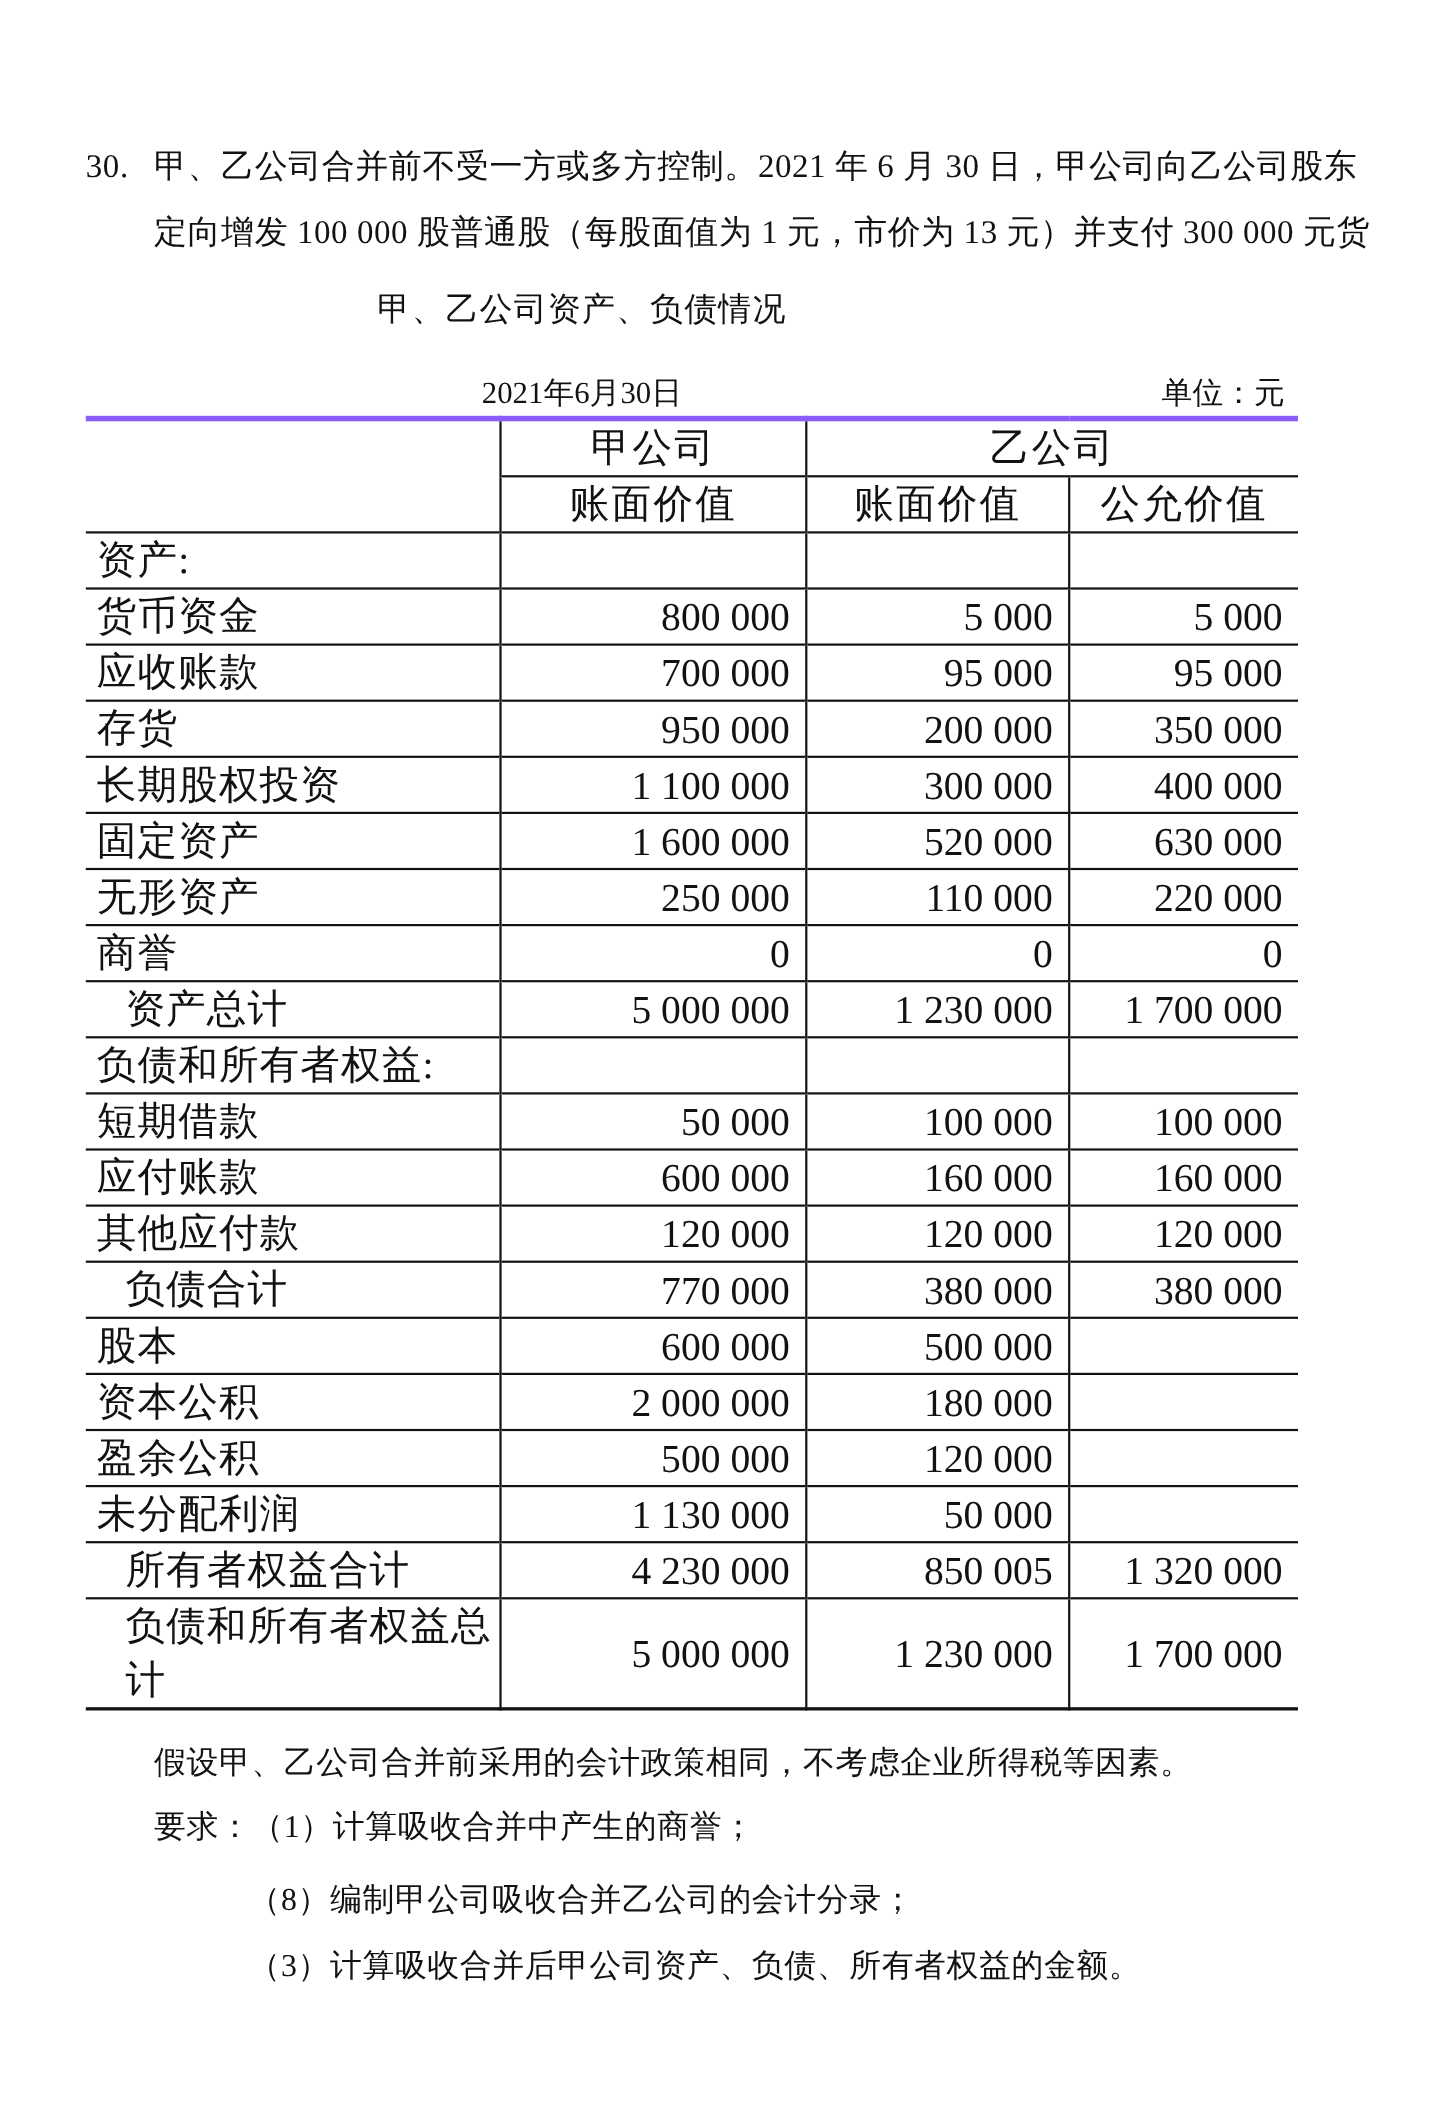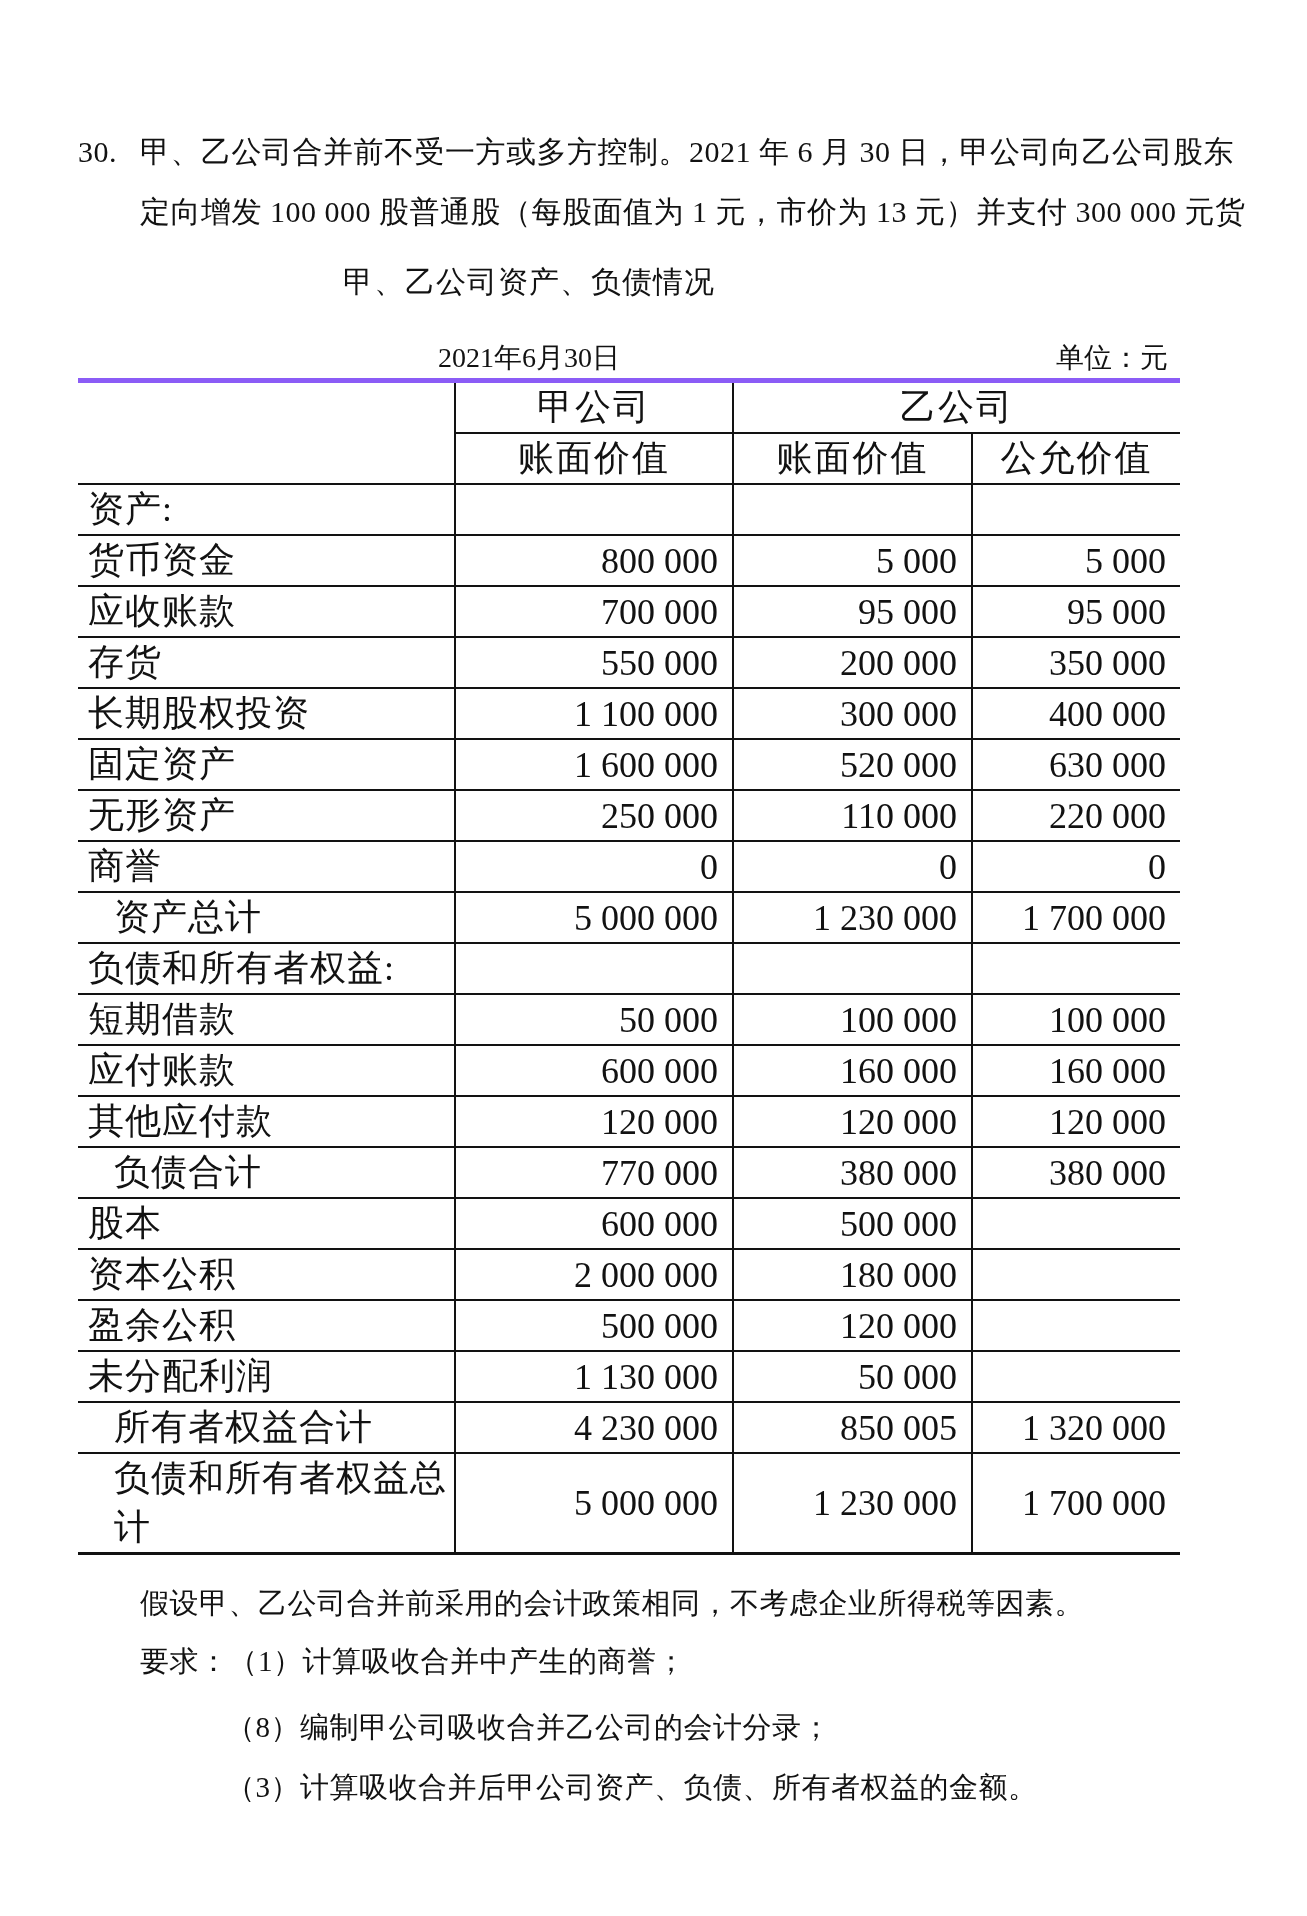--- a/index.html
+++ b/index.html
@@ -165,21 +165,21 @@
             <td class="num">5 000</td>
           </tr>
           <tr>
             <td class="label">应收账款</td>
             <td class="num">700 000</td>
             <td class="num">95 000</td>
             <td class="num">95 000</td>
           </tr>
           <tr>
             <td class="label">存货</td>
-            <td class="num">550 000</td>
+            <td class="num">950 000</td>
             <td class="num">200 000</td>
             <td class="num">350 000</td>
           </tr>
           <tr>
             <td class="label">长期股权投资</td>
             <td class="num">1 100 000</td>
             <td class="num">300 000</td>
             <td class="num">400 000</td>
           </tr>
           <tr>

